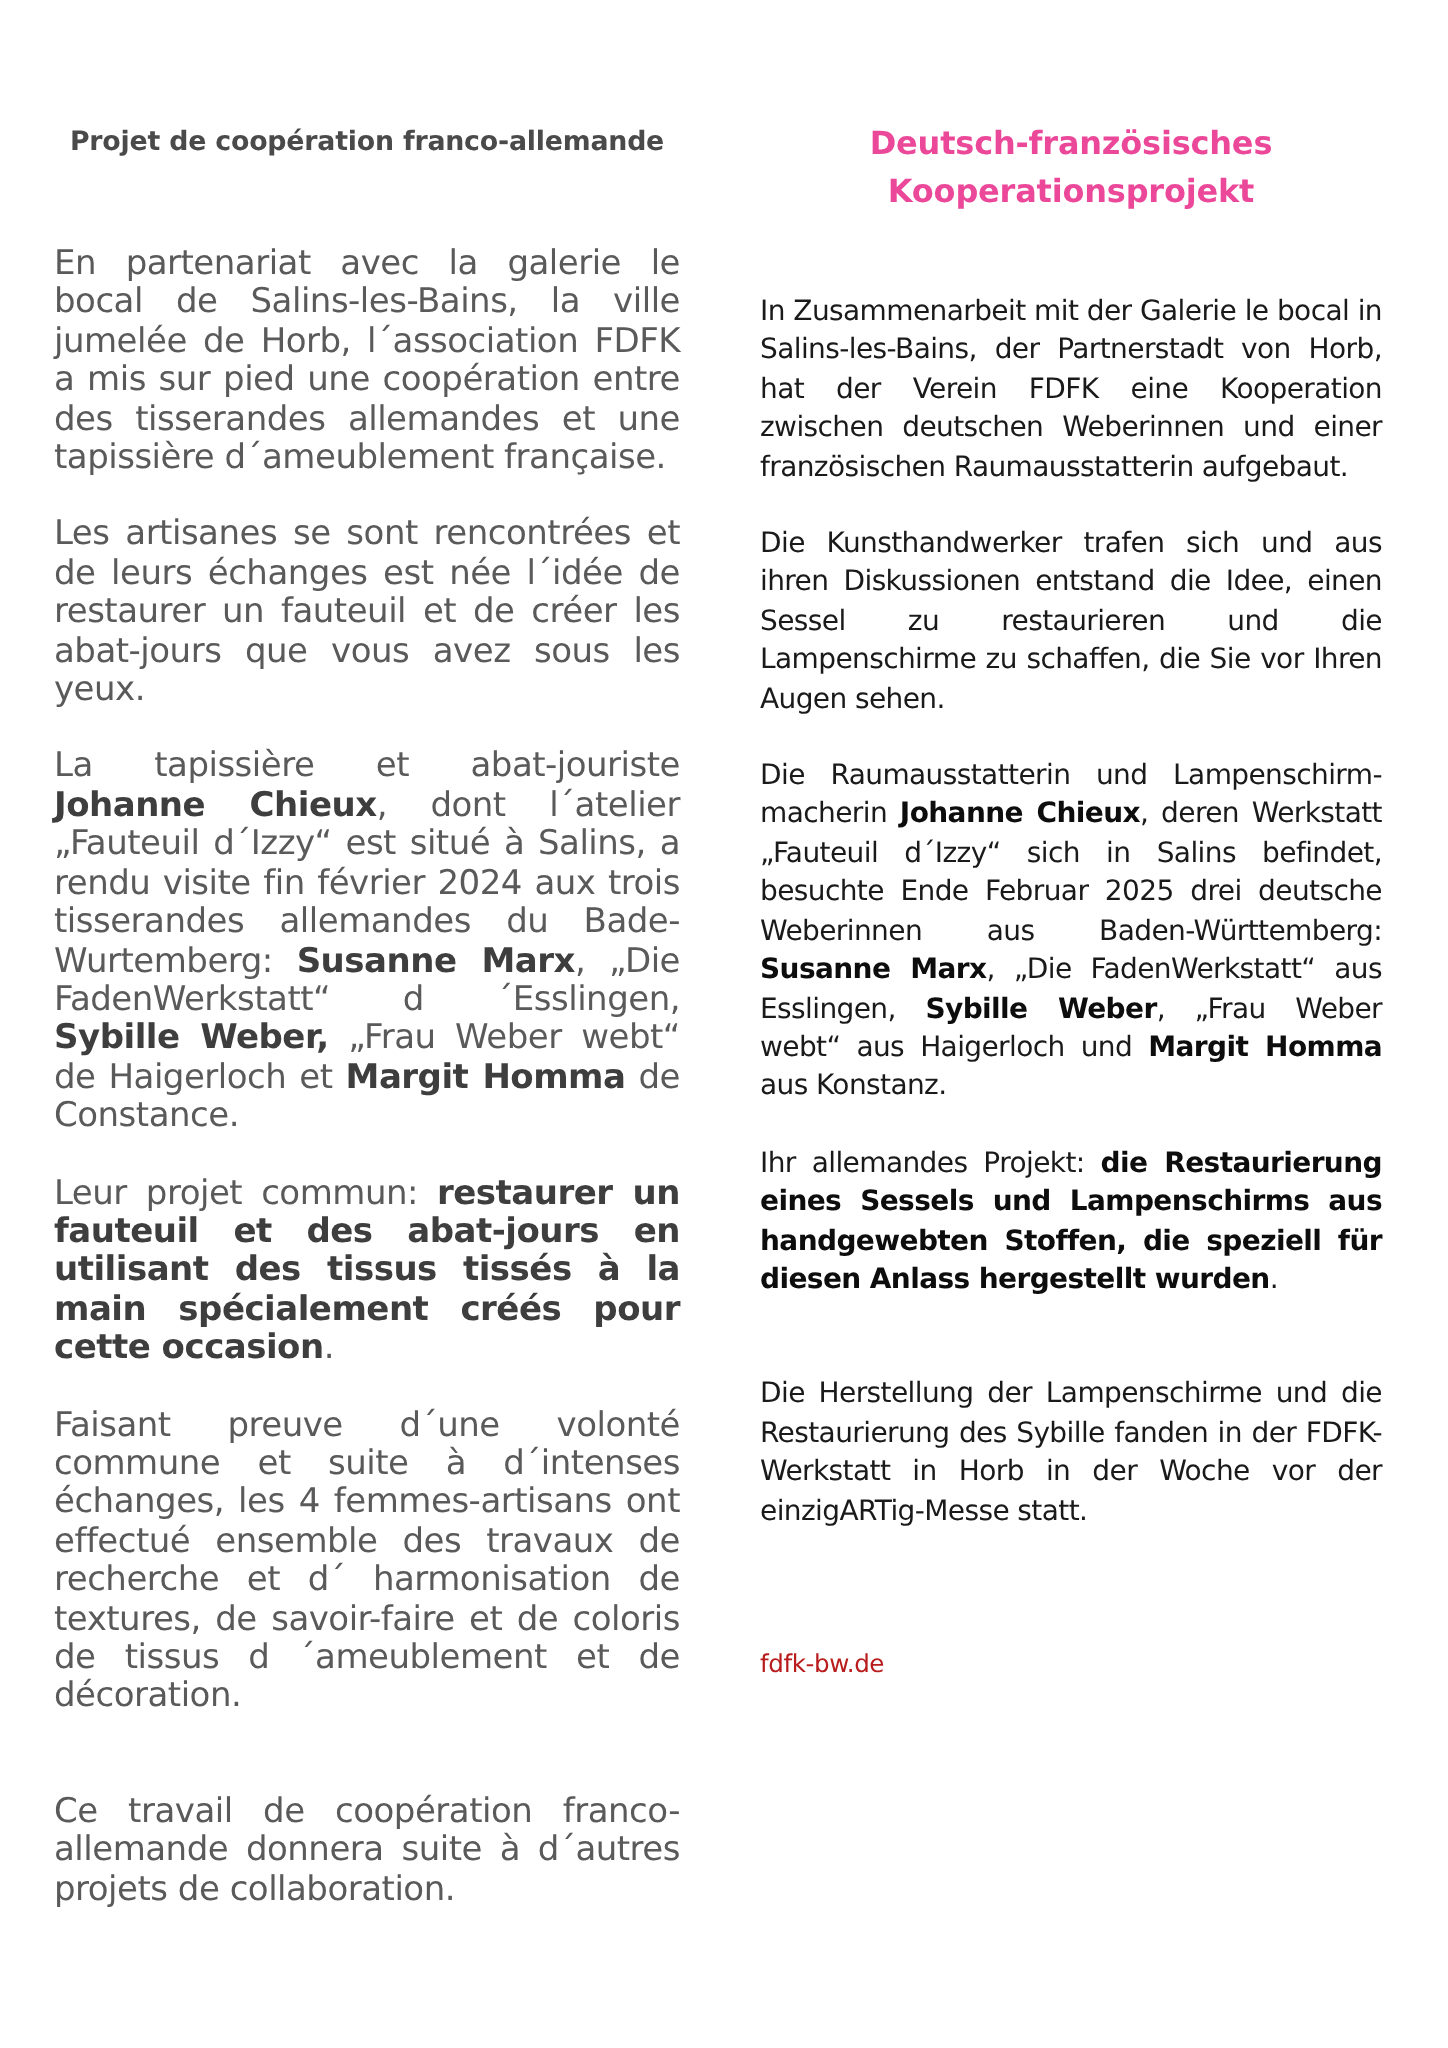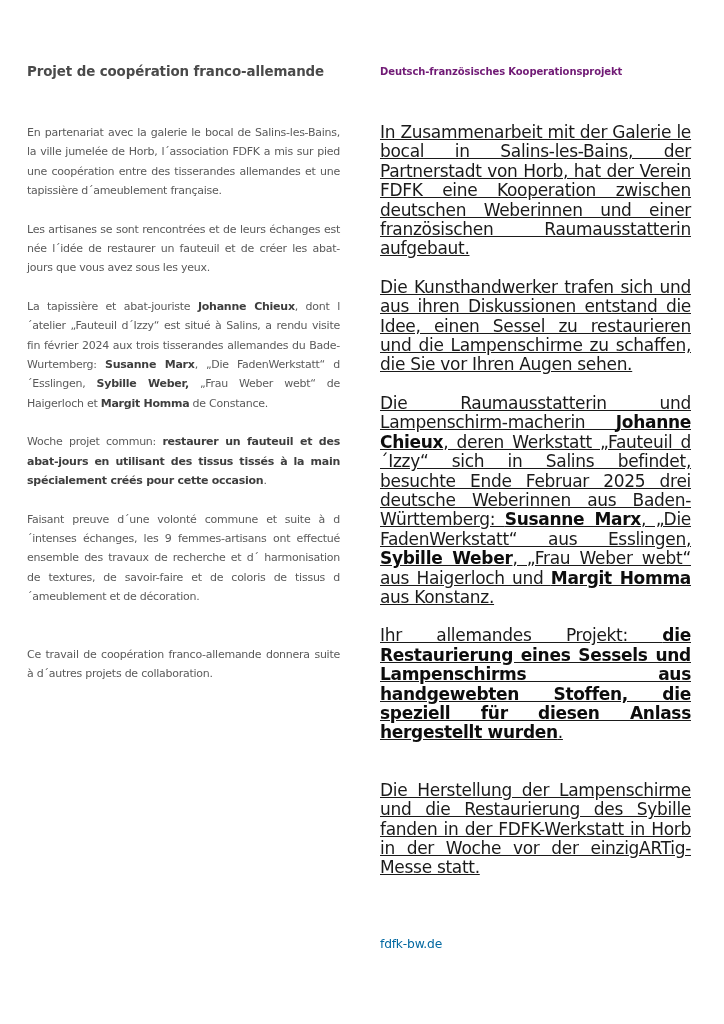--- a/index.html
+++ b/index.html
@@ -34,62 +34,63 @@
       left: 380px;
       width: 311px;
       color: #1a1a1a;
     }
     .title {
       font-size: 13px;
       font-weight: bold;
       line-height: 24px;
       margin: 0;
       letter-spacing: -0.1px;
+      text-align: center;
     }
     .col-fr .title { color: #4a4a4a; font-size: 13.4px; }
-    .col-de .title { color: #701a75; font-size: 10px; }
+    .col-de .title { color: #ec4899; font-size: 16px; }
     .para {
       margin: 0;
-      font-size: 11px;
+      font-size: 17px;
       line-height: 19.4px;
       text-align: justify;
       letter-spacing: -0.25px;
     }
-    .col-de .para { font-size: 17px; letter-spacing: -0.3px; text-decoration: underline; }
+    .col-de .para { font-size: 14px; letter-spacing: -0.3px; }
     .para b { font-weight: bold; }
     .col-fr .para b { color: #3e3e3e; }
     .col-de .para b { color: #0d0d0d; }
     .gap-title { height: 39px; }
     .gap { height: 19px; }
     .link {
       font-size: 12.3px;
       line-height: 19px;
-      color: #0369a1;
+      color: #b91c1c;
       letter-spacing: -0.2px;
     }
     .gap-link { height: 38px; }
   </style>
 </head>
 <body>
 
 <div class="page">
 
   <div class="col col-fr">
     <h1 class="title">Projet de coopération franco-allemande</h1>
     <div class="gap-title"></div>
     <div>
         <p class="para"><span>En partenariat avec la galerie le bocal de Salins-les-Bains, la ville jumelée de Horb, l´association FDFK a mis sur pied une coopération entre des tisserandes allemandes et une tapissière d´ameublement française.</span></p>
         <div class="gap"></div>
         <p class="para"><span>Les artisanes se sont rencontrées et de leurs échanges est née l´idée de restaurer un fauteuil et de créer les abat-jours que vous avez sous les yeux.</span></p>
         <div class="gap"></div>
         <p class="para"><span>La tapissière et abat-jouriste </span><b>Johanne Chieux</b><span>, dont l´atelier „Fauteuil d´Izzy“ est situé à Salins, a rendu visite fin février 2024 aux trois tisserandes allemandes du Bade-Wurtemberg: </span><b>Susanne Marx</b><span>, „Die FadenWerkstatt“ d ´Esslingen, </span><b>Sybille Weber,</b><span> „Frau Weber webt“ de Haigerloch et </span><b>Margit Homma</b><span> de Constance.</span></p>
         <div class="gap"></div>
-        <p class="para"><span>Woche projet commun: </span><b>restaurer un fauteuil et des abat-jours en utilisant des tissus tissés à la main spécialement créés pour cette occasion</b><span>.</span></p>
+        <p class="para"><span>Leur projet commun: </span><b>restaurer un fauteuil et des abat-jours en utilisant des tissus tissés à la main spécialement créés pour cette occasion</b><span>.</span></p>
         <div class="gap"></div>
-        <p class="para"><span>Faisant preuve d´une volonté commune et suite à d´intenses échanges, les 9 femmes-artisans ont effectué ensemble des travaux de recherche et d´ harmonisation de textures, de savoir-faire et de coloris de tissus d ´ameublement et de décoration.</span></p>
+        <p class="para"><span>Faisant preuve d´une volonté commune et suite à d´intenses échanges, les 4 femmes-artisans ont effectué ensemble des travaux de recherche et d´ harmonisation de textures, de savoir-faire et de coloris de tissus d ´ameublement et de décoration.</span></p>
         <div class="gap"></div>
         <div class="gap"></div>
         <p class="para"><span>Ce travail de coopération franco-allemande donnera suite à d´autres projets de collaboration.</span></p>
       </div>
   </div>
 
   <div class="col col-de">
     <h1 class="title">Deutsch-französisches Kooperationsprojekt</h1>
     <div class="gap-title"></div>
     <div>

